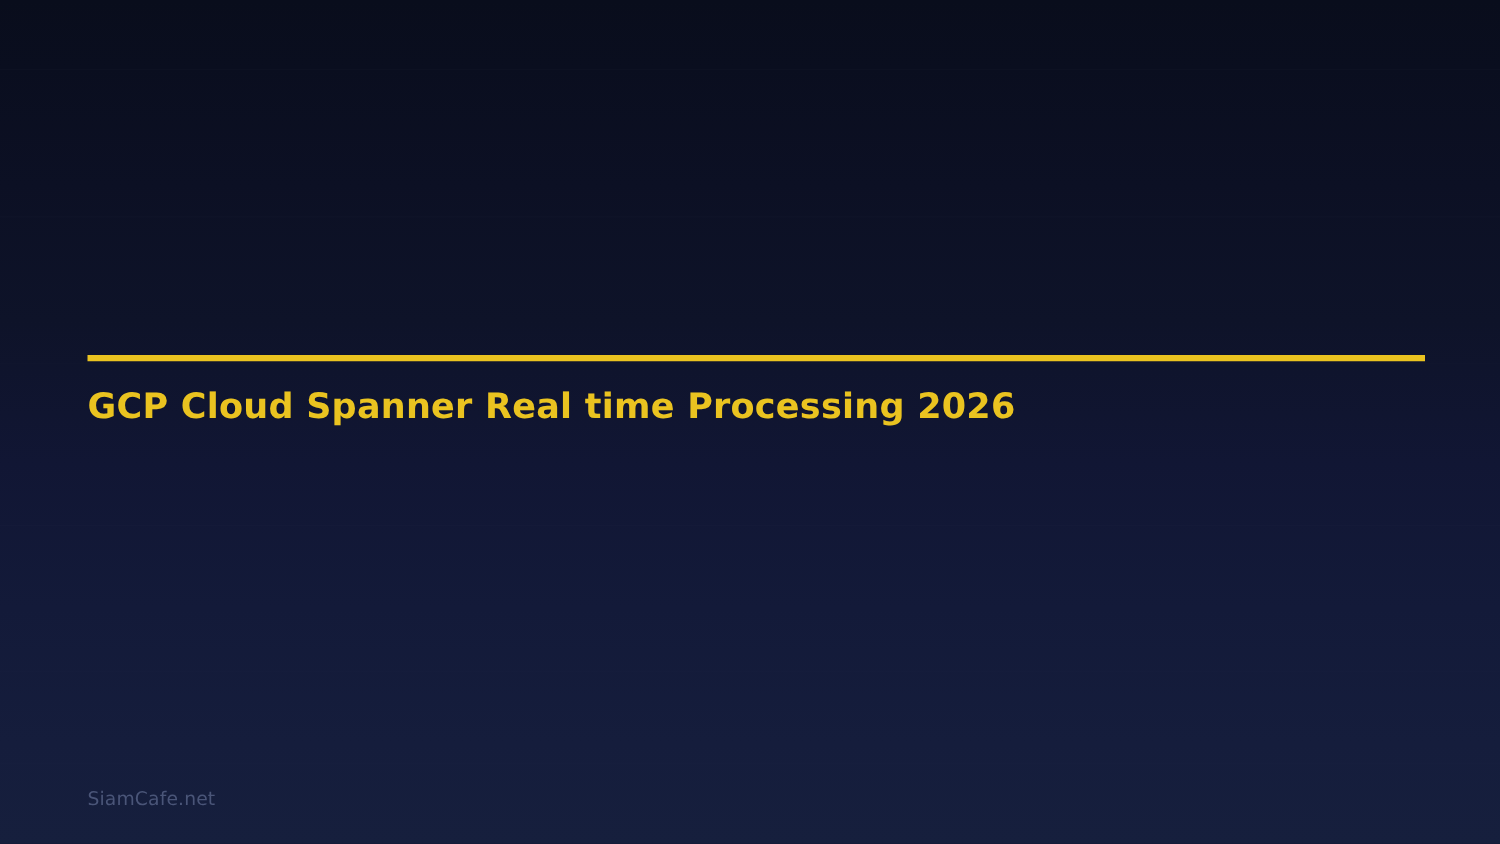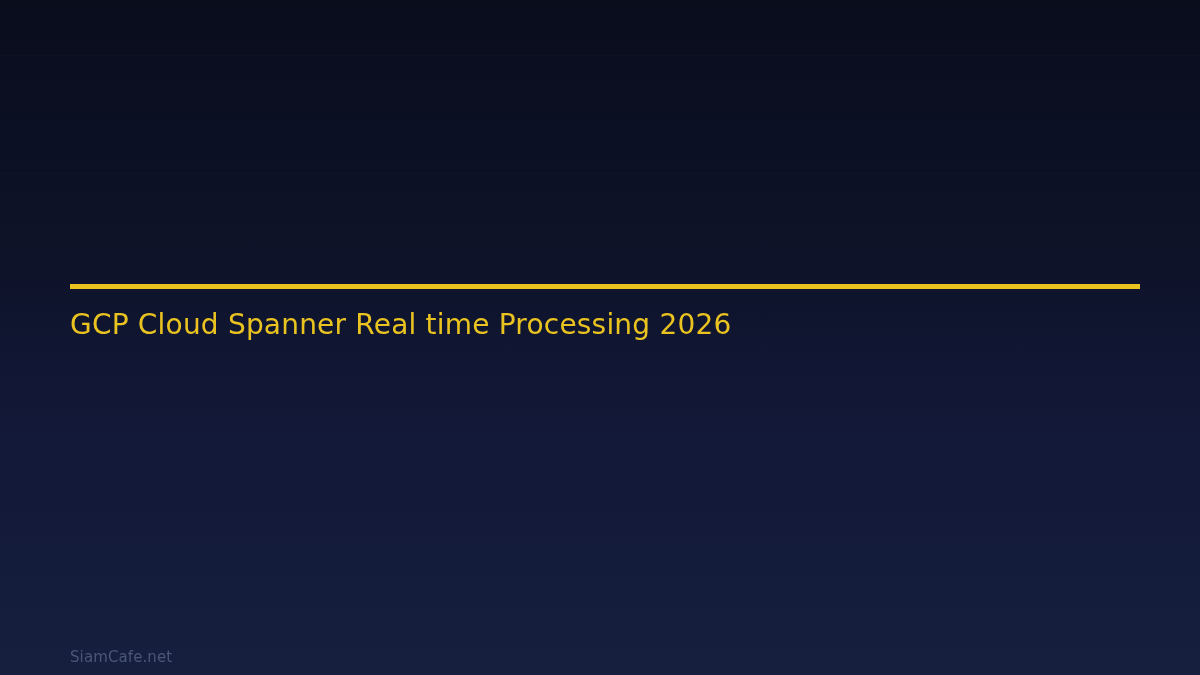--- a/index.html
+++ b/index.html
@@ -62,34 +62,34 @@
     width: 1070px;
     height: 5px;
     background: #eac320;
     border-radius: 0;
   }
 
   .slide-title {
     margin: 0;
     padding: 0;
     font-size: 28px;
-    font-weight: normal;
+    font-weight: bold;
     line-height: 1;
     letter-spacing: 0.2px;
     color: #eac320;
     white-space: nowrap;
     position: absolute;
     left: 0;
     top: 27px;
   }
 
   .footer {
     position: absolute;
     left: 70px;
-    top: 648px;
+    top: 630px;
     font-size: 15px;
     font-weight: normal;
     line-height: 1.2;
     color: #4a5578;
     letter-spacing: 0.1px;
   }
 </style>
 </head>
 <body>
 

